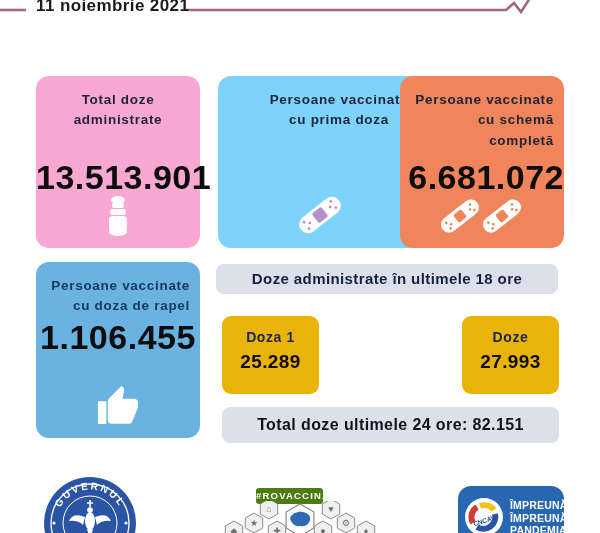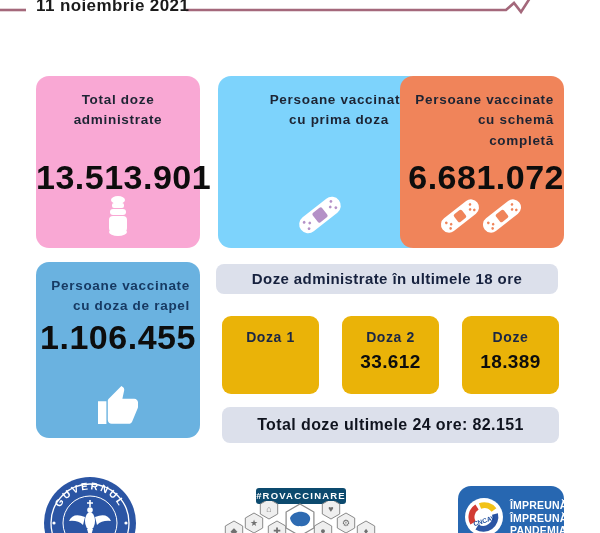--- a/index.html
+++ b/index.html
@@ -29,21 +29,21 @@
   #h24-title{left:216px;top:264px;width:342px;height:30px;line-height:30px;
              font-size:15px;color:#16213E;letter-spacing:.4px;}
   .stat{top:304px;width:97px;height:78px;background:#eab308;border-radius:9px;text-align:center;margin-top:12px;}
   .stat .label{margin-top:13px;font-size:14px;font-weight:bold;color:#1b2745;letter-spacing:.6px;}
   .stat .val{margin-top:6px;font-size:19px;font-weight:bold;color:#0d0d0d;letter-spacing:.4px;}
   #stat-d1{left:222px;} #stat-d2{left:342px;} #stat-rapel{left:462px;}
   #h24-total{left:222px;top:399px;width:337px;height:36px;line-height:36px;
              font-size:16px;color:#10141f;letter-spacing:.4px;margin-top:8px;}
 
   
-  #rovac-label{left:256px;top:488px;width:90px;height:16px;line-height:16px;background:#0c4a6e;
+  #rovac-label{left:256px;top:488px;width:67px;height:16px;line-height:16px;background:#4d7c0f;
                border-radius:3px;color:#fff;font-size:9.5px;font-weight:bold;letter-spacing:1.2px;
                text-align:center;}
   #cncav-badge{left:458px;top:486px;width:106px;height:60px;background:#2767B1;border-radius:13px;}
   #cncav-text{position:absolute;left:52px;top:13px;color:#fff;font-size:10.5px;font-weight:bold;
               line-height:12.5px;letter-spacing:.2px;}
 </style>
 </head>
 <body>
 
 <div id="page">
@@ -122,28 +122,25 @@
       <svg width="48" height="46" viewBox="0 0 24 23">
         <path fill="#fff" d="M2 21h4.2V9.6H2V21zM22 10.3c0-1-.8-1.9-1.9-1.9h-5.9l.9-4.3v-.3c0-.4-.2-.8-.4-1L13.7 2 7.5 8.2c-.4.3-.6.8-.6 1.3v9.5c0 1 .9 1.9 1.9 1.9h8.5c.8 0 1.5-.5 1.8-1.2l2.8-6.7c.1-.2.1-.4.1-.7v-2z"></path>
       </svg>
     </div>
   </div>
 
   <div class="abs pill" id="h24-title">Doze administrate în ultimele 18 ore</div>
 
   <div class="abs stat" id="stat-d1">
     <div class="label">Doza 1</div>
-  </div>
-  <div class="abs stat" id="stat-d2">
-    <div class="label">Doza 2</div>
-    <div class="val">33.612</div>
+    <div class="val">25.289</div>
   </div>
   <div class="abs stat" id="stat-rapel">
     <div class="label">Doze</div>
-    <div class="val">18.389</div>
+    <div class="val">27.993</div>
   </div>
 
   <div class="abs pill" id="h24-total">Total doze ultimele 24 ore: 82.151</div>
 
   <svg class="abs" style="left:44px;top:477px" width="92" height="92" viewBox="0 0 92 92">
     <circle cx="46" cy="46" r="46" fill="#2B55A4"></circle>
     <circle cx="46" cy="46" r="39" fill="none" stroke="#fff" stroke-width="1.3"></circle>
     <circle cx="46" cy="46" r="27" fill="none" stroke="#fff" stroke-width="1"></circle>
     <defs>
       <path id="arcTop" d="M12.5,46 A33.5,33.5 0 0 1 79.5,46"></path>

